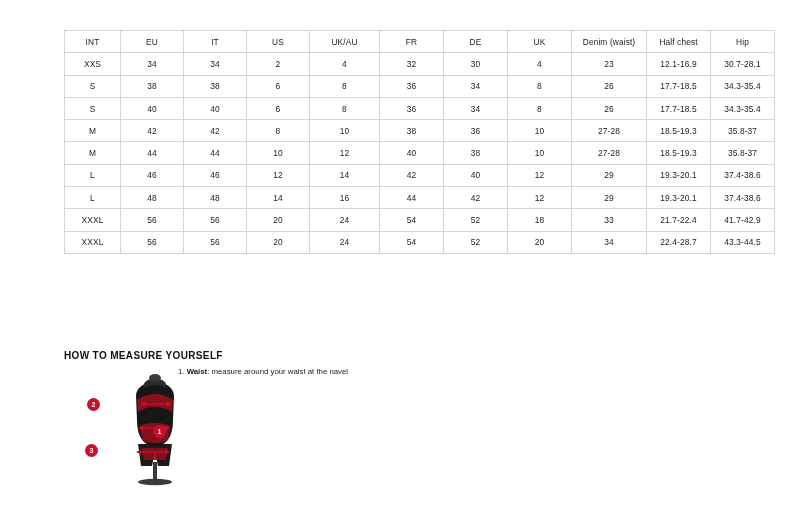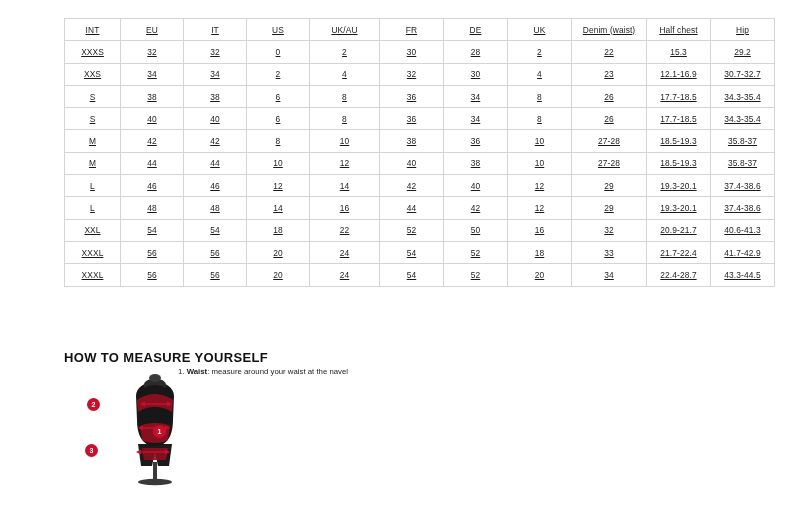--- a/index.html
+++ b/index.html
@@ -17,23 +17,22 @@
   }
   .page {
     position: relative;
     width: 798px;
     height: 519px;
   }
   
   .table-wrap {
     position: absolute;
     left: 64px;
-    top: 18px;
+    top: 30px;
     width: 670px;
-    text-decoration: underline;
   }
   table.size-table {
     border-collapse: collapse;
     width: 670px;
     table-layout: fixed;
   }
   table.size-table td, table.size-table th {
     border: 1px solid #d5d5d5;
     height: 21.3px;
     font-size: 8.4px;
@@ -58,21 +57,21 @@
   col.c7 { width: 64px; }
   col.c8 { width: 75px; }
   col.c9 { width: 64px; }
   col.c10 { width: 64px; }
 
   
   .measure-title {
     position: absolute;
     left: 64px;
     top: 350px;
-    font-size: 13px;
+    font-size: 10px;
     font-weight: bold;
     letter-spacing: .35px;
     color: #111;
   }
   .figure {
     position: absolute;
     left: 100px;
     top: 366px;
     width: 110px;
     height: 120px;
@@ -138,44 +137,31 @@
             <th>FR</th>
             <th>DE</th>
             <th>UK</th>
             <th>Denim (waist)</th>
             <th>Half chest</th>
             <th>Hip</th>
           </tr>
       </thead>
       <tbody id="body-rows">
           <tr>
-            <td>XXXS</td>
-            <td>32</td>
-            <td>32</td>
-            <td>0</td>
-            <td>2</td>
-            <td>30</td>
-            <td>28</td>
-            <td>2</td>
-            <td>22</td>
-            <td>15.3</td>
-            <td>29.2</td>
-          </tr>
-          <tr>
             <td>XXS</td>
             <td>34</td>
             <td>34</td>
             <td>2</td>
             <td>4</td>
             <td>32</td>
             <td>30</td>
             <td>4</td>
             <td>23</td>
             <td>12.1-16.9</td>
-            <td>30.7-32.7</td>
+            <td>30.7-28.1</td>
           </tr>
           <tr>
             <td>S</td>
             <td>38</td>
             <td>38</td>
             <td>6</td>
             <td>8</td>
             <td>36</td>
             <td>34</td>
             <td>8</td>
@@ -240,33 +226,20 @@
             <td>48</td>
             <td>48</td>
             <td>14</td>
             <td>16</td>
             <td>44</td>
             <td>42</td>
             <td>12</td>
             <td>29</td>
             <td>19.3-20.1</td>
             <td>37.4-38.6</td>
-          </tr>
-          <tr>
-            <td>XXL</td>
-            <td>54</td>
-            <td>54</td>
-            <td>18</td>
-            <td>22</td>
-            <td>52</td>
-            <td>50</td>
-            <td>16</td>
-            <td>32</td>
-            <td>20.9-21.7</td>
-            <td>40.6-41.3</td>
           </tr>
           <tr>
             <td>XXXL</td>
             <td>56</td>
             <td>56</td>
             <td>20</td>
             <td>24</td>
             <td>54</td>
             <td>52</td>
             <td>18</td>

